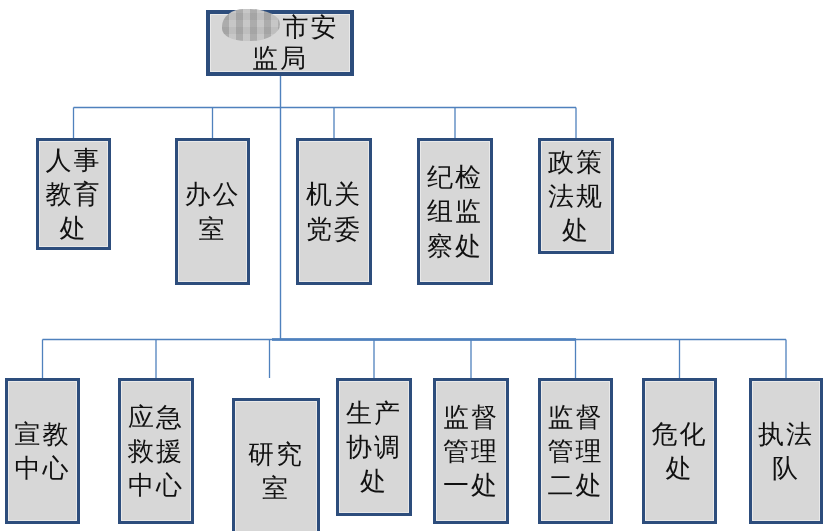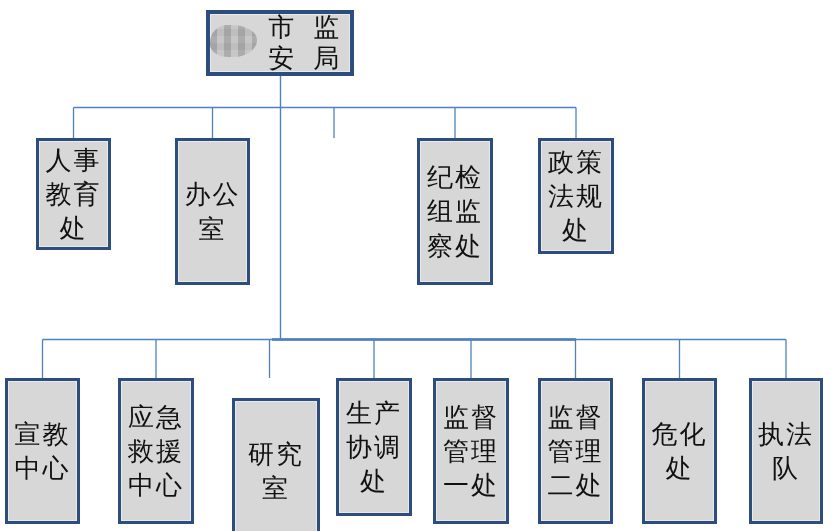--- a/index.html
+++ b/index.html
@@ -16,21 +16,21 @@
     text-align:center;
     box-shadow:inset 0 0 0 1px rgba(255,255,255,.45);
   }
   .node .lbl{
     white-space:pre-line;
     font-size:26px;line-height:1.32;
     color:#111111;letter-spacing:2px;
     font-weight:400;
   }
   .node.root{border-width:4px;}
-  .root-inner{display:flex;align-items:center;justify-content:center;}
+  .root-inner{display:flex;flex-direction:column;align-items:center;justify-content:center;}
   .root-line1{display:flex;align-items:center;justify-content:center;}
   .root .lbl{font-size:26px;line-height:1.2;}
   .redact{
     width:58px;height:32px;margin-right:3px;margin-top:-4px;
     border-radius:42% 58% 55% 45% / 60% 52% 58% 42%;
     background:
       repeating-linear-gradient(90deg, rgba(148,148,148,.55) 0 7px, rgba(196,196,196,.45) 7px 14px),
       repeating-linear-gradient(0deg, #c9c9c9 0 7px, #b9b9b9 7px 14px);
     filter:blur(.6px);
   }
@@ -76,20 +76,24 @@
 
   <div class="node" style="left:36px;top:138px;width:75px;height:112px;">
     <span class="lbl">人事
 教育
 处</span>
   </div>
   <div class="node" style="left:175px;top:138px;width:75px;height:147px;">
     <span class="lbl">办公
 室</span>
   </div>
+  <div class="node" style="left:296px;top:138px;width:76px;height:147px;">
+    <span class="lbl">机关
+党委</span>
+  </div>
   <div class="node" style="left:417px;top:138px;width:76px;height:147px;">
     <span class="lbl">纪检
 组监
 察处</span>
   </div>
   <div class="node" style="left:538px;top:138px;width:76px;height:116px;">
     <span class="lbl">政策
 法规
 处</span>
   </div>

